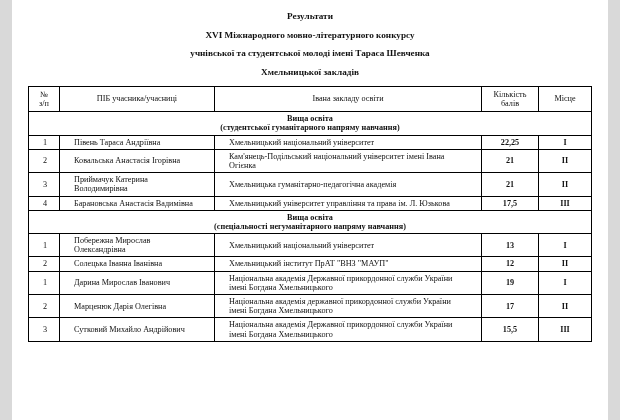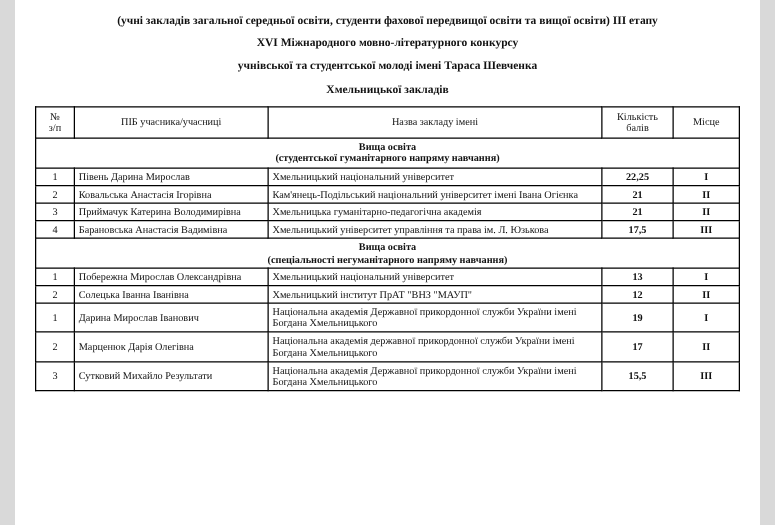--- a/index.html
+++ b/index.html
@@ -40,21 +40,21 @@
     margin-bottom: 10px;
   }
   table.main {
     border-collapse: collapse;
     width: 100%;
     margin-top: 4px;
     table-layout: fixed;
   }
   table.main td, table.main th {
     border: 1px solid #000;
-    padding: 2px 3px;
+    padding: 2px 14px;
     font-size: 8.2px;
     line-height: 1.12;
     color: #111;
     vertical-align: middle;
   }
   th.col-num { width: 26px; text-align: center; }
   th.col-name { width: 150px; text-align: center; }
   th.col-inst { text-align: center; }
   th.col-score { width: 52px; text-align: center; }
   th.col-place { width: 48px; text-align: center; }
@@ -75,53 +75,53 @@
   }
   .sec-line2 { display: block; }
 </style>
 </head>
 <body>
 
 <div class="page">
   <div class="doc-inner">
 
     <div class="title-block">
-      <div class="title-line">(учні закладів загальної середньої освіти, студенти фахової передвищої освіти та вищої освіти)  ІІІ етапу</div>
+      <div class="title-line first">Результати</div>
       <div class="title-line">XVI Міжнародного мовно-літературного конкурсу</div>
       <div class="title-line">учнівської та студентської молоді імені Тараса Шевченка</div>
       <div class="title-line">Хмельницької закладів</div>
     </div>
 
     <table class="main">
       <thead>
         <tr>
           <th class="col-num">
             <span>№</span><br>
             <span>з/п</span>
           </th>
           <th class="col-name">ПІБ учасника/учасниці</th>
-          <th class="col-inst">Назва закладу імені</th>
+          <th class="col-inst">Івана закладу освіти</th>
           <th class="col-score">
             <span>Кількість</span><br>
             <span>балів</span>
           </th>
           <th class="col-place">Місце</th>
         </tr>
       </thead>
       <tbody>
 
         <tr>
           <td class="section" colspan="5">
             <span>Вища освіта</span>
             <span class="sec-line2">(студентської гуманітарного напряму навчання)</span>
           </td>
         </tr>
         <tr>
           <td class="c-num">1</td>
-          <td class="c-name">Півень Дарина Мирослав</td>
+          <td class="c-name">Півень Тараса Андріївна</td>
           <td class="c-inst">Хмельницький національний університет</td>
           <td class="c-score">22,25</td>
           <td class="c-place">І</td>
         </tr>
         <tr>
           <td class="c-num">2</td>
           <td class="c-name">Ковальська Анастасія Ігорівна</td>
           <td class="c-inst">Кам'янець-Подільський національний університет імені Івана Огієнка</td>
           <td class="c-score">21</td>
           <td class="c-place">ІІ</td>
@@ -171,21 +171,21 @@
         </tr>
         <tr>
           <td class="c-num">2</td>
           <td class="c-name">Марценюк Дарія Олегівна</td>
           <td class="c-inst">Національна академія державної прикордонної служби України імені Богдана Хмельницького</td>
           <td class="c-score">17</td>
           <td class="c-place">ІІ</td>
         </tr>
         <tr>
           <td class="c-num">3</td>
-          <td class="c-name">Сутковий Михайло Результати</td>
+          <td class="c-name">Сутковий Михайло Андрійович</td>
           <td class="c-inst">Національна академія Державної прикордонної служби України імені Богдана Хмельницького</td>
           <td class="c-score">15,5</td>
           <td class="c-place">ІІІ</td>
         </tr>
 
       </tbody>
     </table>
 
   </div>
 </div>

